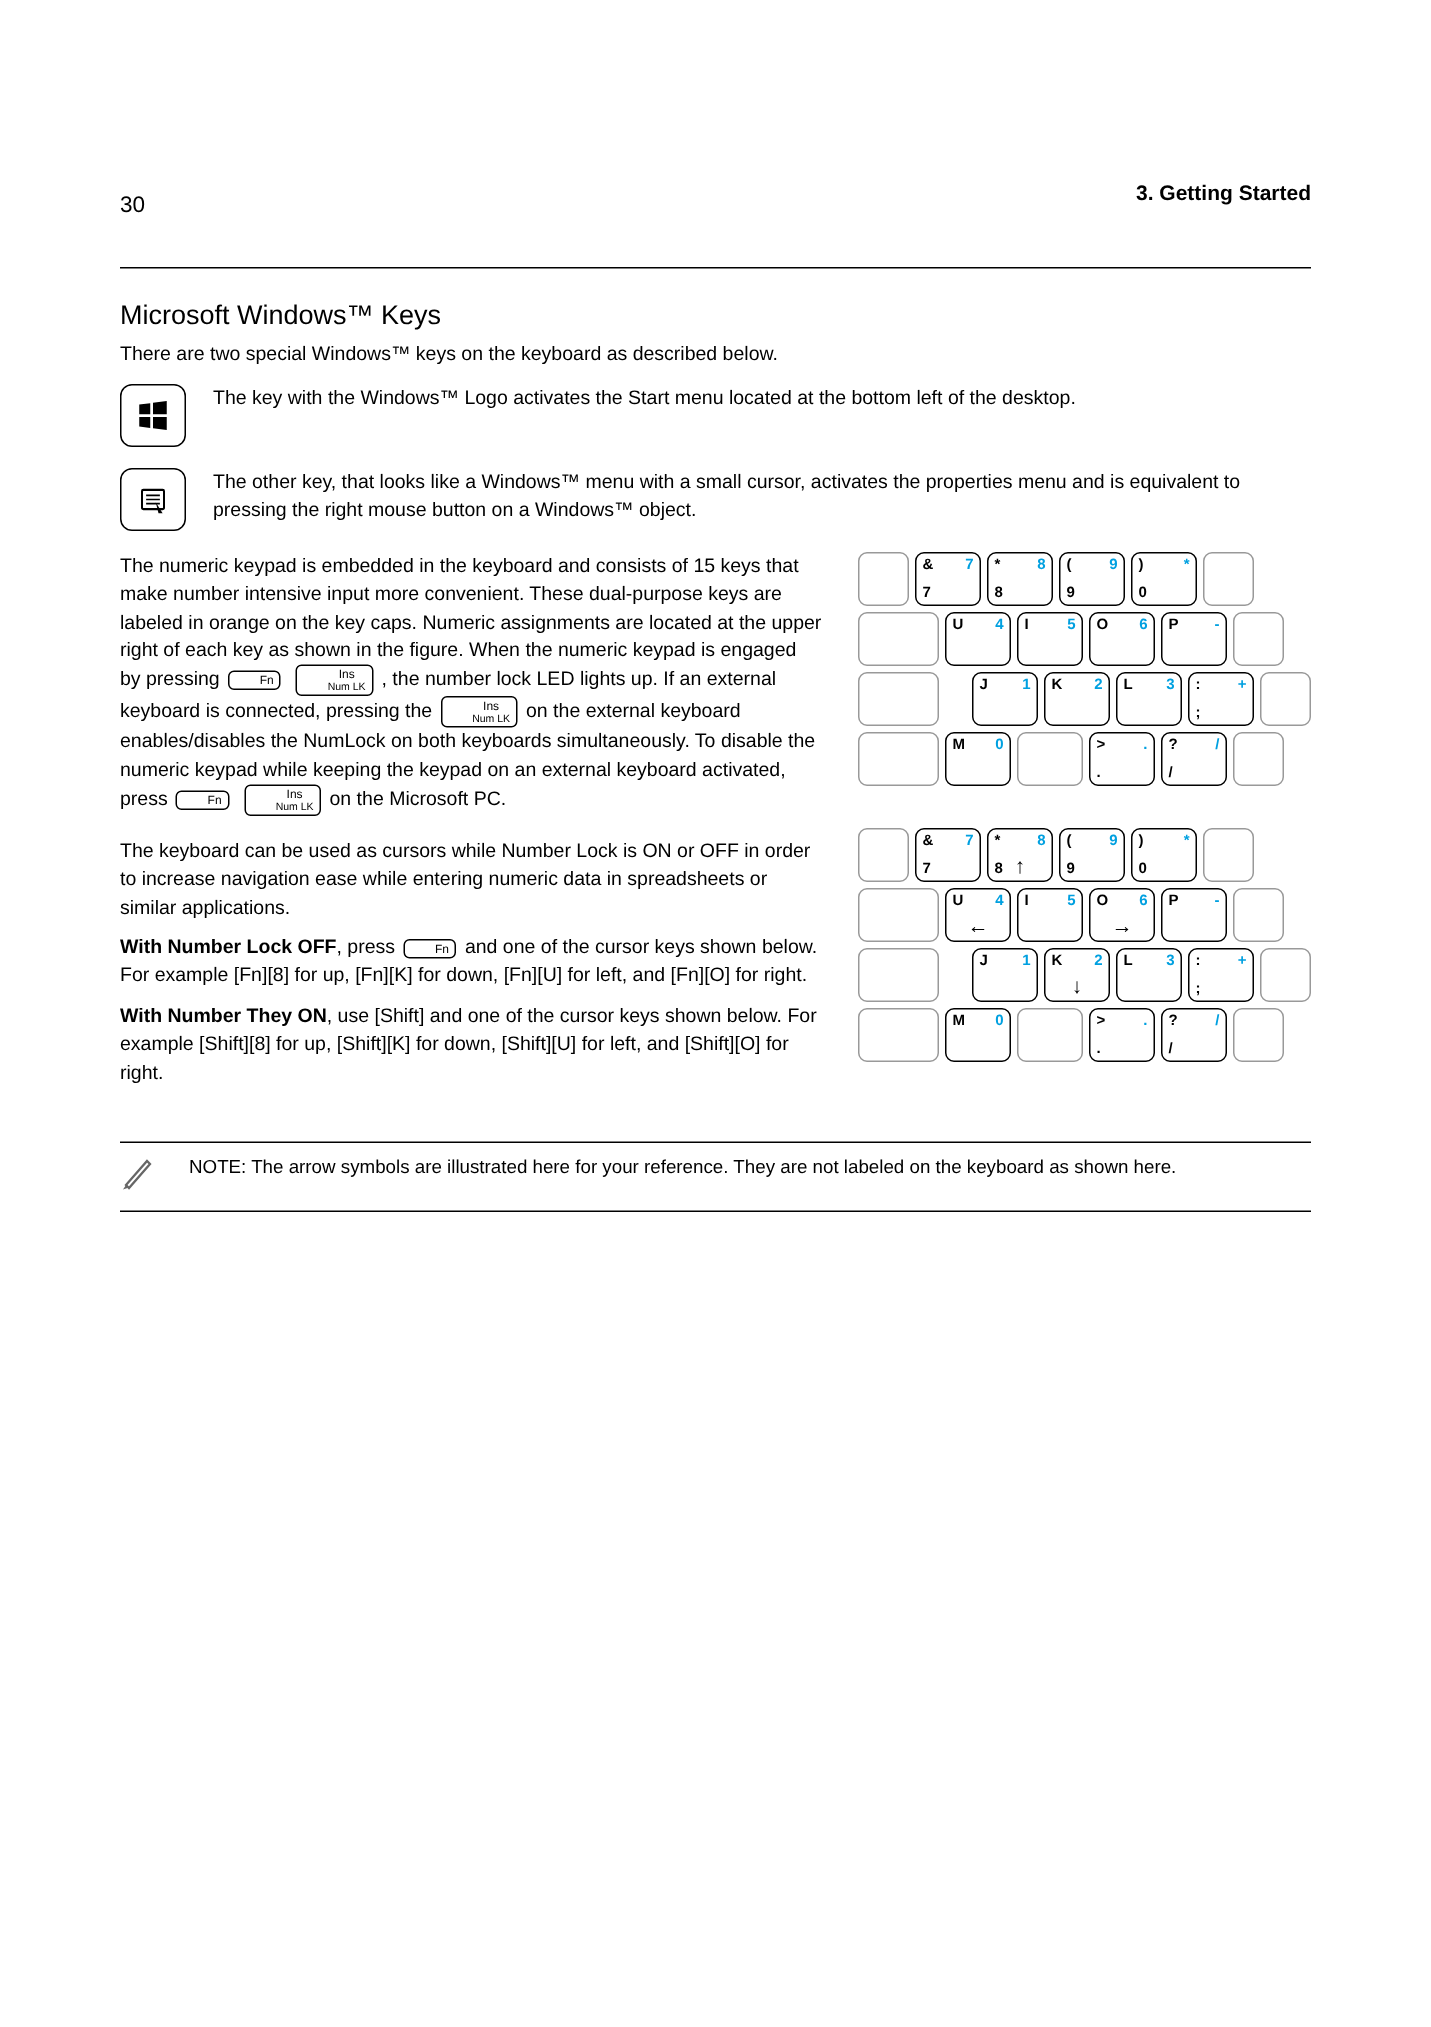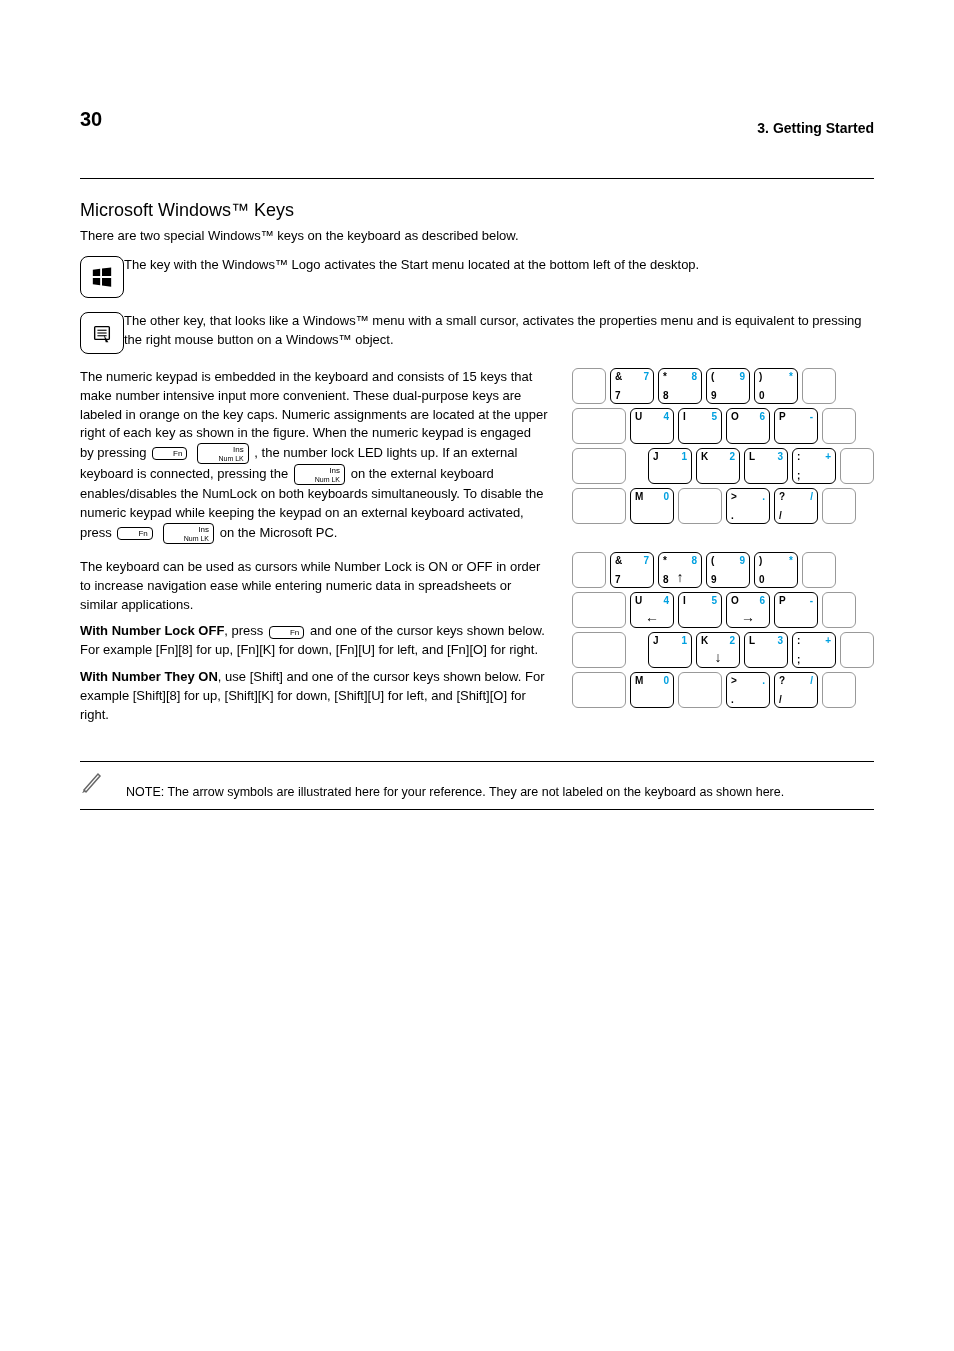--- a/index.html
+++ b/index.html
@@ -11,24 +11,24 @@
     color: #000;
     width: 954px;
   }
   .page {
     padding: 60px 80px 40px 80px;
     position: relative;
     min-height: 1351px;
   }
   .page-number {
     position: absolute;
-    top: 108px;
+    top: 128px;
     left: 80px;
-    font-size: 20px;
-    font-weight: bold;
+    font-size: 15px;
+    font-weight: normal;
   }
   .chapter-label {
     position: absolute;
     top: 120px;
     right: 80px;
     font-size: 14px;
     font-weight: bold;
     text-align: center;
   }
   .rule-top {
@@ -42,20 +42,21 @@
     margin-top: 140px;
   }
   h2.section {
     font-size: 18px;
     font-weight: normal;
     margin: 26px 0 6px 0;
   }
   .desc-row {
     display: flex;
     align-items: flex-start;
+    gap: 18px;
     margin: 10px 0 14px 0;
   }
   .icon-key {
     width: 44px;
     height: 42px;
     border: 1px solid #000;
     border-radius: 8px;
     display: flex;
     align-items: center;
     justify-content: center;
@@ -76,21 +77,21 @@
   .right-col { flex: 0 0 300px; }
   .mini-key {
     display: inline-block;
     vertical-align: middle;
     border: 1px solid #000;
     border-radius: 4px;
     padding: 2px 4px 1px 20px;
     font-size: 8px;
     line-height: 1;
     min-width: 22px;
-    text-align: right;
+    text-align: center;
     margin: 0 2px;
     background: #fff;
   }
   .mini-key .sub { display:block; font-size:7px; margin-top:1px; }
   .keypad {
     border: 0;
   }
   .kb-row {
     display: flex;
     gap: 4px;
@@ -112,21 +113,21 @@
   .kb-bl { position:absolute; bottom:2px; left:4px; font-size:10px; font-weight:bold; }
   .kb-tr { position:absolute; top:2px; right:4px; font-size:10px; font-weight:bold; color:#00a0e0; }
   .kb-arrow { position:absolute; bottom:2px; left:50%; transform:translateX(-50%); font-size:14px; font-weight:bold; color:#000; }
   .note-rule { border-top:1px solid #000; margin-top:28px; }
   .note-row {
     display:flex; gap:18px; align-items:flex-start; padding:8px 0;
     border-bottom:1px solid #000;
   }
   .note-icon { flex:0 0 28px; }
   .note-icon svg { width:24px; height:24px; }
-  .note-text { font-size:12.5px; line-height:1.4;margin-top:14px; }
+  .note-text { font-size:12.5px; line-height:1.4; }
   .inline-plus { margin: 0 3px; }
   p { margin: 6px 0 8px 0; }
 </style>
 </head>
 <body>
 
 <div class="page">
   <div class="page-number">30</div>
   <div class="chapter-label">3. Getting Started</div>
   <div class="rule-top"></div>

